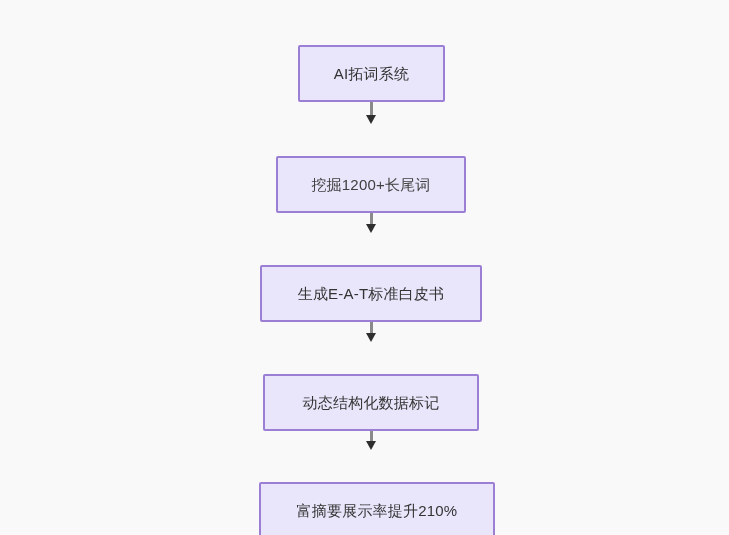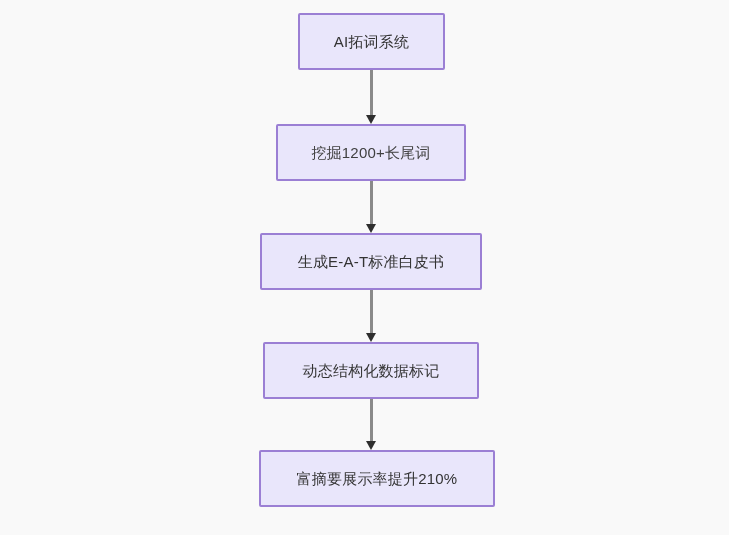--- a/index.html
+++ b/index.html
@@ -27,20 +27,21 @@
     border: 2px solid #9b7fd4;
     border-radius: 2px;
     display: flex;
     align-items: center;
     justify-content: center;
     color: #333333;
     font-size: 15px;
     line-height: 1;
     letter-spacing: 0.2px;
     white-space: nowrap;
+    margin-top: 32px;
   }
 
   .edge {
     position: absolute;
     width: 0;
     height: 0;
   }
   .edge .line {
     position: absolute;
     left: -1.5px;

